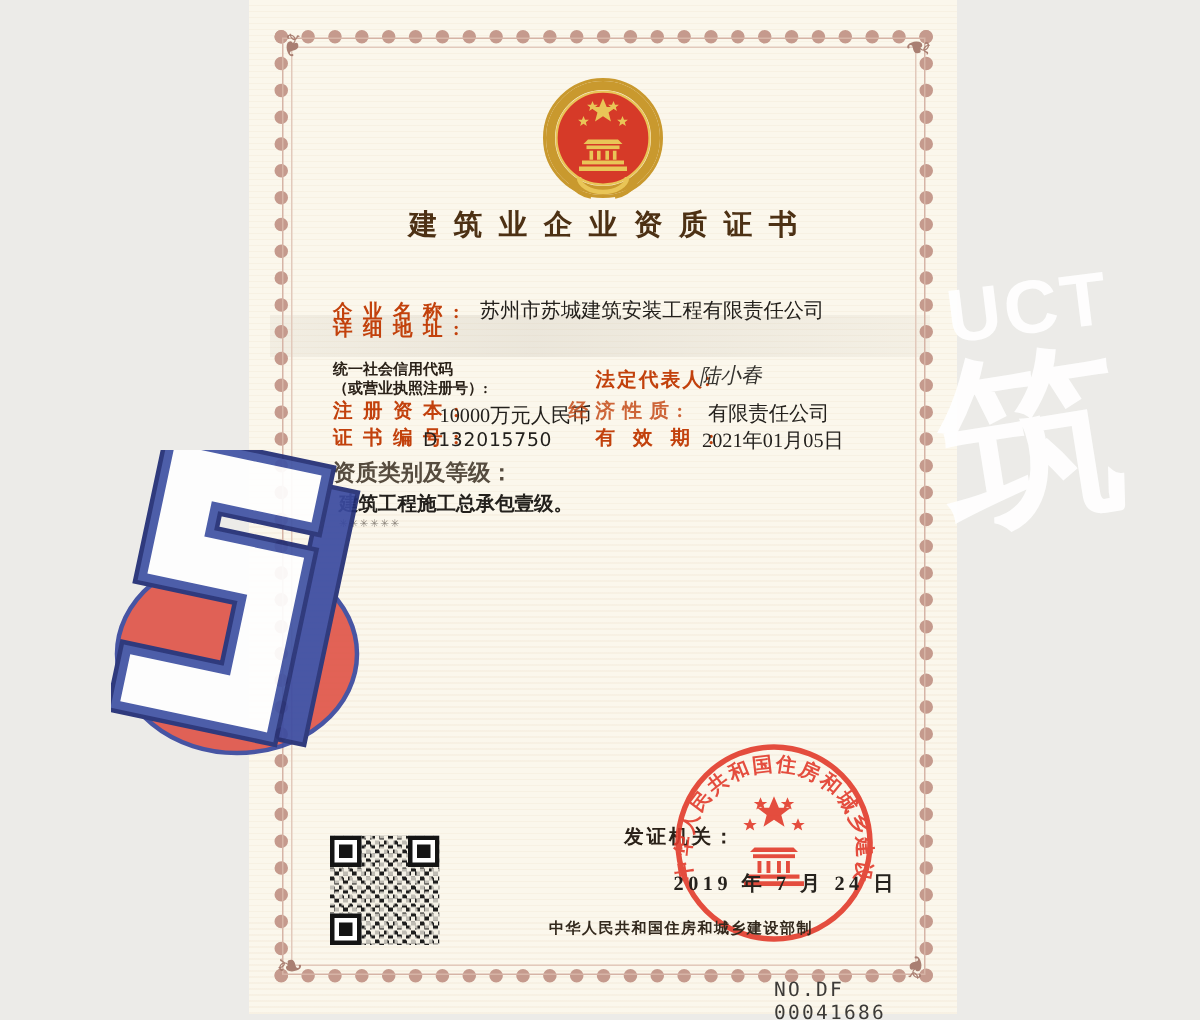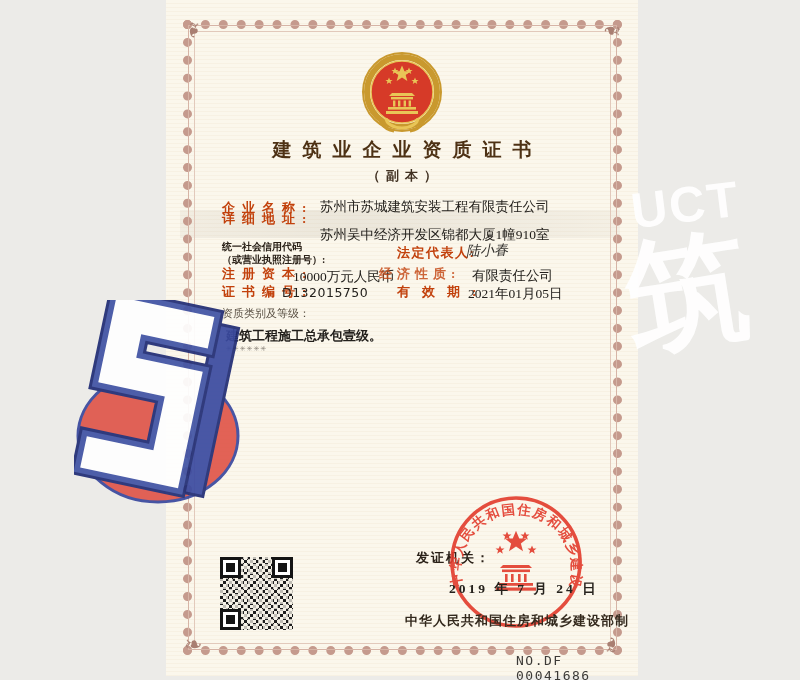--- a/index.html
+++ b/index.html
@@ -36,43 +36,43 @@
   
   .lab{position:absolute;font-size:13px;font-weight:bold;color:#c2410c;white-space:nowrap;}
   .val{position:absolute;font-size:13.5px;color:#23201c;white-space:nowrap;}
   .sp4{letter-spacing:7px;}
   .sp3{letter-spacing:12px;font-family:Liberation Serif, serif;}
   .sp0{letter-spacing:1.5px;}
   .tiny-label{position:absolute;font-size:10px;font-weight:bold;color:#2a2118;line-height:1.25;white-space:nowrap;}
   .hand{font-size:14px;font-style:italic;color:#35332f;transform:rotate(-2deg);}
   .num{font-family:"DejaVu Sans","Liberation Sans",sans-serif;font-size:12.5px;letter-spacing:.5px;}
   .faded{opacity:.8;}
-  .qual-head{position:absolute;font-size:11px;font-weight:normal;color:#3a2f22;opacity:.85;}
+  .qual-head{position:absolute;font-size:15px;font-weight:bold;color:#3a2f22;opacity:.85;}
   .qual-val{position:absolute;font-size:13px;font-weight:bold;color:#23201c;}
   .stars{position:absolute;font-size:7px;color:#8a837a;letter-spacing:1px;}
 
   
   .qr{position:absolute;left:54px;top:557px;width:73px;height:73px;background:#f5f1e6;overflow:hidden;}
   .qr::before{content:"";position:absolute;inset:0;
     background:conic-gradient(#1e1e1e 25%, transparent 0 50%, #1e1e1e 0 75%, transparent 0);
     background-size:6px 6px;}
   .qr::after{content:"";position:absolute;inset:0;
     background:conic-gradient(#f5f1e6 25%, transparent 0 50%, #f5f1e6 0 75%, transparent 0);
     background-size:10px 10px;background-position:3px 2px;opacity:.75;}
   .finder{position:absolute;width:15px;height:15px;border:3px solid #141414;background:#fff;z-index:2;}
   .finder::before{content:"";position:absolute;left:3px;top:3px;width:9px;height:9px;background:#141414;}
   .finder.tl{left:0;top:0;}
   .finder.tr{right:0;top:0;}
   .finder.bl{left:0;bottom:0;}
 
   .issuer-label{position:absolute;left:250px;top:549px;font-size:13px;font-weight:bold;color:#2a2118;letter-spacing:2px;}
   .seal{position:absolute;left:278px;top:490px;width:144px;height:144px;opacity:.9;}
   .issue-date{position:absolute;left:283px;top:580px;font-size:13.5px;font-weight:bold;color:#26221d;letter-spacing:3px;white-space:nowrap;text-align:center;}
-  .made-by{position:absolute;left:200px;top:612px;width:302px;text-align:center;
-    font-size:13px;font-weight:bold;color:#33291d;letter-spacing:1px;}
+  .made-by{position:absolute;left:200px;top:612px;width:302px;
+    font-size:10px;font-weight:bold;color:#33291d;letter-spacing:1px;}
   .footer-url{position:absolute;left:19px;top:657px;font-size:9.5px;font-weight:bold;color:#7c6753;letter-spacing:.3px;}
   .footer-no{position:absolute;left:350px;top:653px;font-size:13px;color:#3c3a37;
     font-family:"DejaVu Sans Mono","Liberation Mono",monospace;letter-spacing:1.5px;}
 
   
   .logo{position:absolute;left:74px;top:300px;width:176px;height:210px;opacity:.92;}
   .wm-uct{position:absolute;left:631px;top:176px;font-family:"Liberation Sans","DejaVu Sans",sans-serif;
     font-size:50px;font-weight:bold;color:#fff;transform:rotate(-7deg);letter-spacing:2px;opacity:.95;}
   .wm-zhu{position:absolute;left:626px;top:224px;font-family:"Liberation Sans","DejaVu Sans",sans-serif;
     font-size:122px;font-weight:bold;color:#fff;transform:rotate(-9deg);line-height:1.1;opacity:.95;}
@@ -114,27 +114,25 @@
         <rect x="43.6" y="48.5" width="2.4" height="6"></rect>
         <rect x="48.6" y="48.5" width="2.4" height="6"></rect>
         <rect x="28" y="55" width="28" height="2.6"></rect>
         <rect x="26" y="59" width="32" height="3"></rect>
       </g>
       <path d="M26,66 a16,10 0 0 0 32,0" fill="none" stroke="#e9c557" stroke-width="3"></path>
       <path d="M20,70 q6,8 14,9 M64,70 q-6,8 -14,9" fill="none" stroke="#c9992e" stroke-width="3"></path>
     </svg>
 
     <div class="title">建筑业企业资质证书</div>
-    <div class="subtitle">（副本）</div>
 
     <span class="lab sp4" style="left:56px;top:199px;">企业名称:</span>
     <span class="val" style="left:154px;top:198px;">苏州市苏城建筑安装工程有限责任公司</span>
 
     <span class="lab sp4" style="left:56px;top:210px;text-align:center;">详细地址:</span>
-    <span class="val" style="left:154px;top:226px;">苏州吴中经济开发区锦都大厦1幢910室</span>
 
     <div class="tiny-label" style="left:56px;top:241px;">
       <div>统一社会信用代码</div>
       <div>（或营业执照注册号）:</div>
     </div>
 
     <span class="lab sp0" style="left:231px;top:244px;">法定代表人:</span>
     <span class="val hand" style="left:300px;top:242px;">陆小春</span>
 
     <span class="lab sp4" style="left:56px;top:265px;">注册资本:</span>

